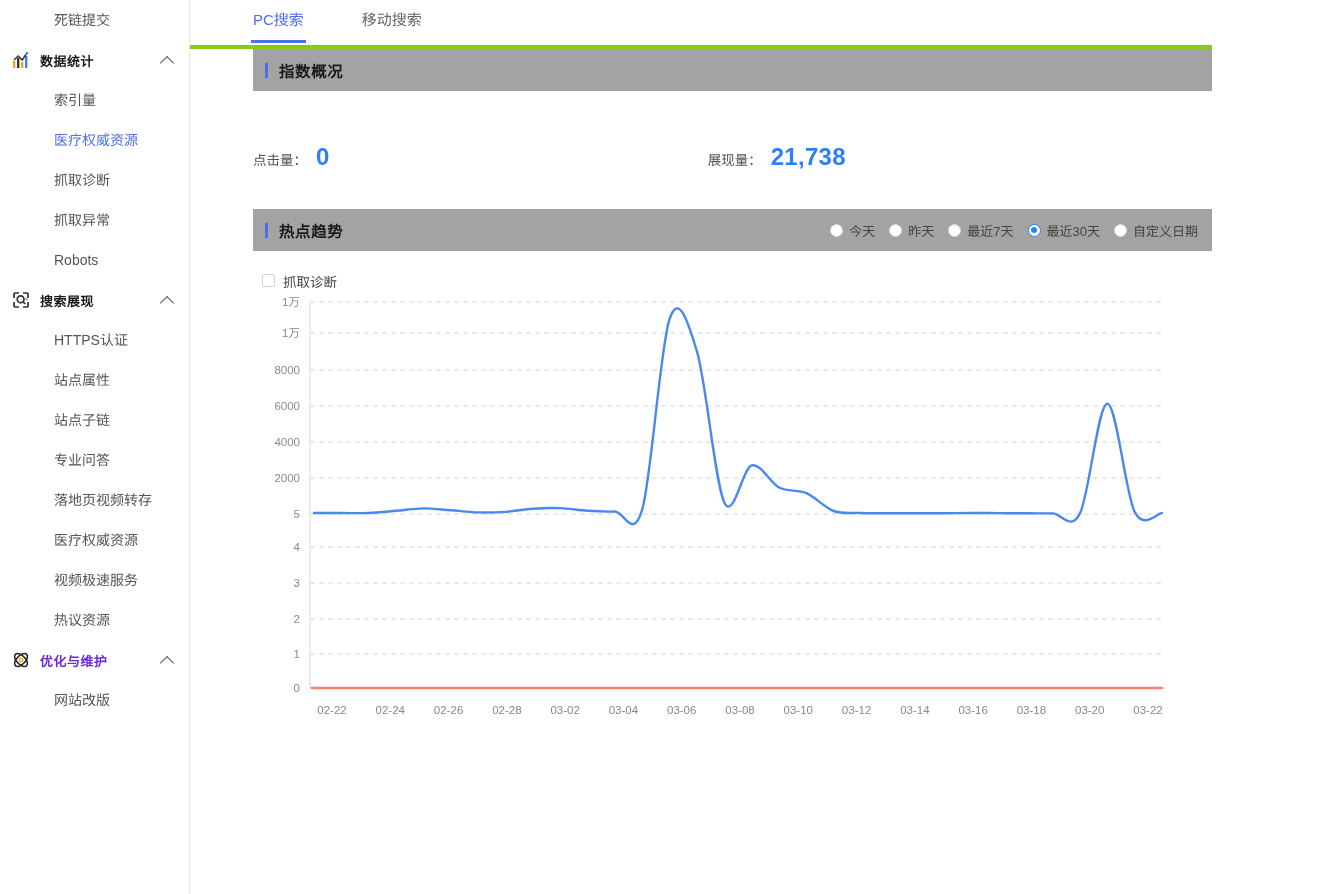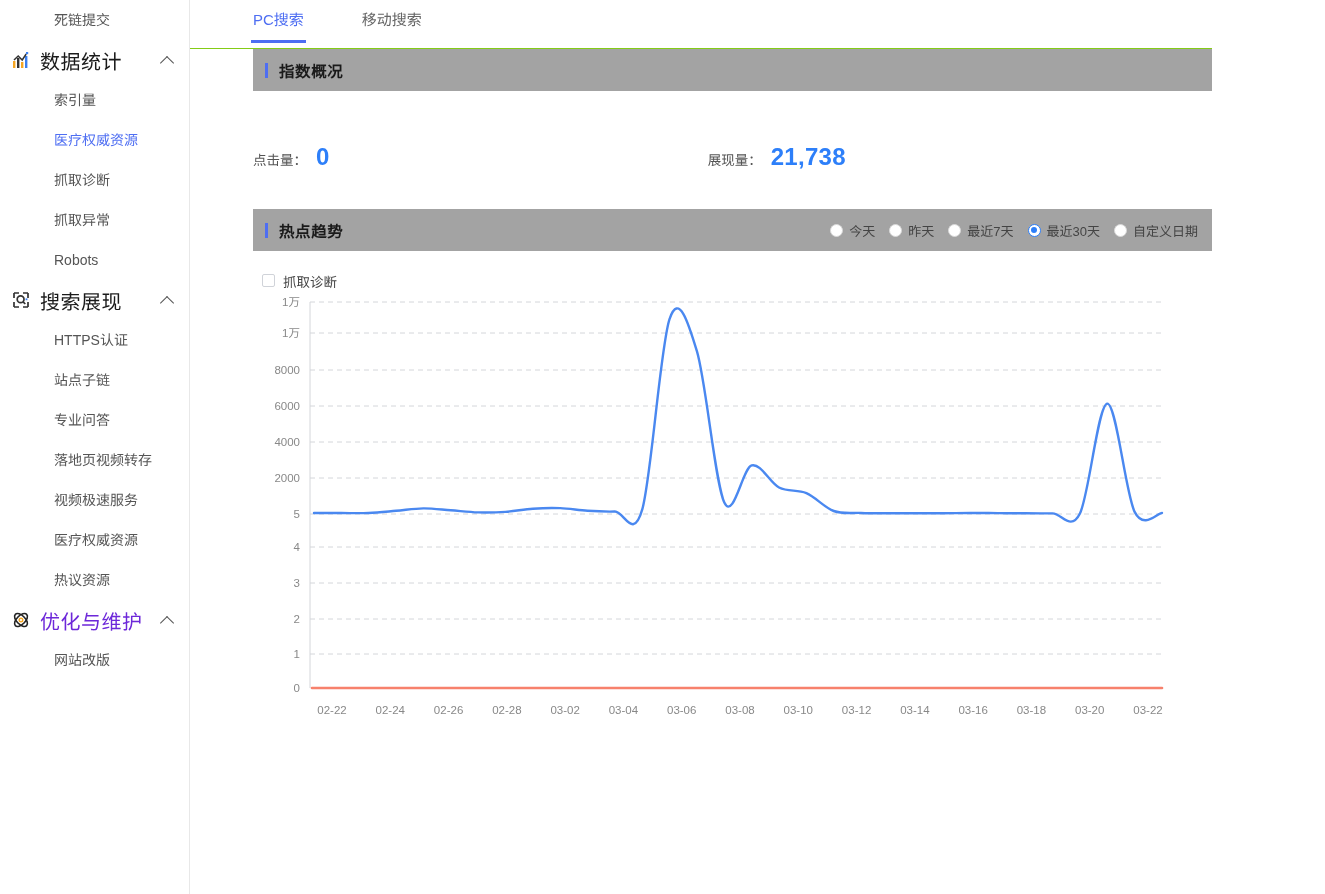--- a/index.html
+++ b/index.html
@@ -30,22 +30,22 @@
     padding: 0 14px 0 10px;
     position: relative;
   }
   .nav-group-icon {
     width: 22px; height: 22px;
     flex: 0 0 22px;
     display: flex; align-items: center; justify-content: center;
     margin-right: 8px;
   }
   .nav-group-label {
-    font-size: 20px;
-    font-weight: normal;
+    font-size: 13px;
+    font-weight: bold;
     color: #1a1a1a;
     letter-spacing: .5px;
     flex: 1;
   }
   .nav-group-label.accent { color: #6d28d9; }
   .chev {
     width: 14px; height: 14px;
     flex: 0 0 14px;
     position: relative;
   }
@@ -73,21 +73,21 @@
   .main {
     flex: 1;
     height: 894px;
     position: relative;
     background: #fff;
     overflow: hidden;
   }
   .tabs {
     height: 49px;
     padding-left: 63px;
-    border-bottom: 1px solid #84cc16;
+    border-bottom: 4px solid #84cc16;
     display: flex;
     align-items: flex-start;
     margin-right: 113px;
   }
   .tab {
     font-size: 15px;
     color: #666;
     padding: 8px 0 13px 0;
     margin-right: 58px;
     cursor: pointer;
@@ -250,25 +250,26 @@
           <path d="M3 3 H8 M3 3 V8 M17 3 H12 M17 3 V8 M3 17 H8 M3 17 V12 M17 17 H12 M17 17 V12" fill="none" stroke="#333" stroke-width="1.7"></path>
           <circle cx="9.6" cy="9.3" r="3.4" fill="none" stroke="#333" stroke-width="1.7"></circle>
           <line x1="12.1" y1="11.8" x2="14.3" y2="14" stroke="#333" stroke-width="1.7"></line>
           <rect x="14.6" y="8.4" width="1.8" height="1.8" fill="#3b7ff0"></rect>
         </svg>
       </span>
       <span class="nav-group-label">搜索展现</span>
       <span class="chev"></span>
     </div>
     <div class="nav-item">HTTPS认证</div>
+    <div class="nav-item">站点属性</div>
     <div class="nav-item">站点子链</div>
     <div class="nav-item">专业问答</div>
     <div class="nav-item">落地页视频转存</div>
+    <div class="nav-item">医疗权威资源</div>
     <div class="nav-item">视频极速服务</div>
-    <div class="nav-item">医疗权威资源</div>
     <div class="nav-item">热议资源</div>
 
     <div class="nav-group-header">
       <span class="nav-group-icon">
         <svg width="20" height="20" viewBox="0 0 20 20">
           <ellipse cx="10" cy="10" rx="8" ry="4.3" fill="none" stroke="#222" stroke-width="1.6" transform="rotate(45 10 10)"></ellipse>
           <ellipse cx="10" cy="10" rx="8" ry="4.3" fill="none" stroke="#222" stroke-width="1.6" transform="rotate(-45 10 10)"></ellipse>
           <circle cx="10" cy="10" r="1.8" fill="none" stroke="#f5a623" stroke-width="1.4"></circle>
         </svg>
       </span>

